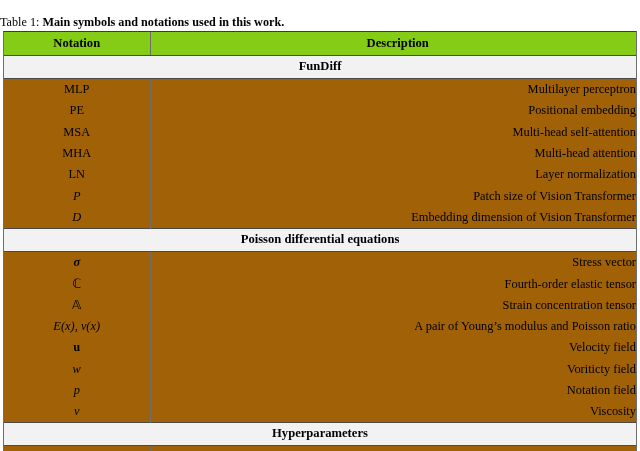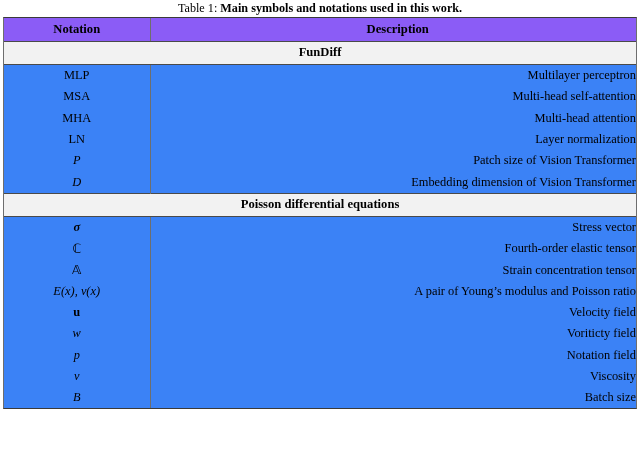--- a/index.html
+++ b/index.html
@@ -16,24 +16,23 @@
   }
 
   .page {
     width: 640px;
     height: 451px;
     position: relative;
   }
 
   
   .caption {
-    text-align: center;
     font-size: 12.2px;
     line-height: 14px;
-    padding-top: 1px;
+    padding-top: 15px;
     white-space: nowrap;
   }
   .caption-label {
     font-weight: normal;
   }
   .caption-text {
     font-weight: bold;
   }
 
   
@@ -50,21 +49,21 @@
   table.notation {
     width: 100%;
     border-collapse: collapse;
     table-layout: fixed;
     font-size: 12.4px;
   }
   table.notation col.c-sym { width: 146px; }
   table.notation col.c-desc { width: auto; }
 
   tr.head-row td {
-    background: #8b5cf6;
+    background: #84cc16;
     font-weight: bold;
     font-size: 12.6px;
     height: 20px;
     padding: 1px 0 2px 0;
     border-bottom: 1.5px solid #4a4a4a;
   }
   tr.head-row td.sym {
     text-align: center;
     border-right: 1.2px solid #6e6e6e;
   }
@@ -85,21 +84,21 @@
   }
   tr.section-row.first td {
     border-top: none;
     margin-top: 32px;
   }
 
   tr.data-row td {
     height: 21.3px;
     padding: 0;
     vertical-align: middle;
-    background: #3b82f6;
+    background: #a16207;
     margin-top: 26px;
   }
   tr.data-row td.sym {
     text-align: center;
     border-right: 1.2px solid #6e6e6e;
     white-space: nowrap;
   }
   tr.data-row td.desc {
     text-align: right;
     padding-left: 9px;
@@ -150,20 +149,24 @@
           <td class="desc">Description</td>
         </tr>
       <tr class="section-row first">
             <td colspan="2">FunDiff</td>
           </tr>
           <tr class="data-row">
             <td class="sym"><span class="mup">MLP</span></td>
             <td class="desc">Multilayer perceptron</td>
           </tr>
           <tr class="data-row">
+            <td class="sym"><span class="mup">PE</span></td>
+            <td class="desc">Positional embedding</td>
+          </tr>
+          <tr class="data-row">
             <td class="sym"><span class="mup">MSA</span></td>
             <td class="desc">Multi-head self-attention</td>
           </tr>
           <tr class="data-row">
             <td class="sym"><span class="mup">MHA</span></td>
             <td class="desc">Multi-head attention</td>
           </tr>
           <tr class="data-row">
             <td class="sym"><span class="mup">LN</span></td>
             <td class="desc">Layer normalization</td>
@@ -203,20 +206,23 @@
             <td class="sym"><span class="mi">w</span></td>
             <td class="desc">Voriticty field</td>
           </tr>
           <tr class="data-row">
             <td class="sym"><span class="mi">p</span></td>
             <td class="desc">Notation field</td>
           </tr>
           <tr class="data-row">
             <td class="sym"><span class="mi">ν</span></td>
             <td class="desc">Viscosity</td>
+          </tr>
+          <tr class="section-row">
+            <td colspan="2">Hyperparameters</td>
           </tr>
           <tr class="data-row">
             <td class="sym"><span class="mi">B</span></td>
             <td class="desc">Batch size</td>
           </tr>
         </tbody>
     </table>
   </div>
 
 </div>

